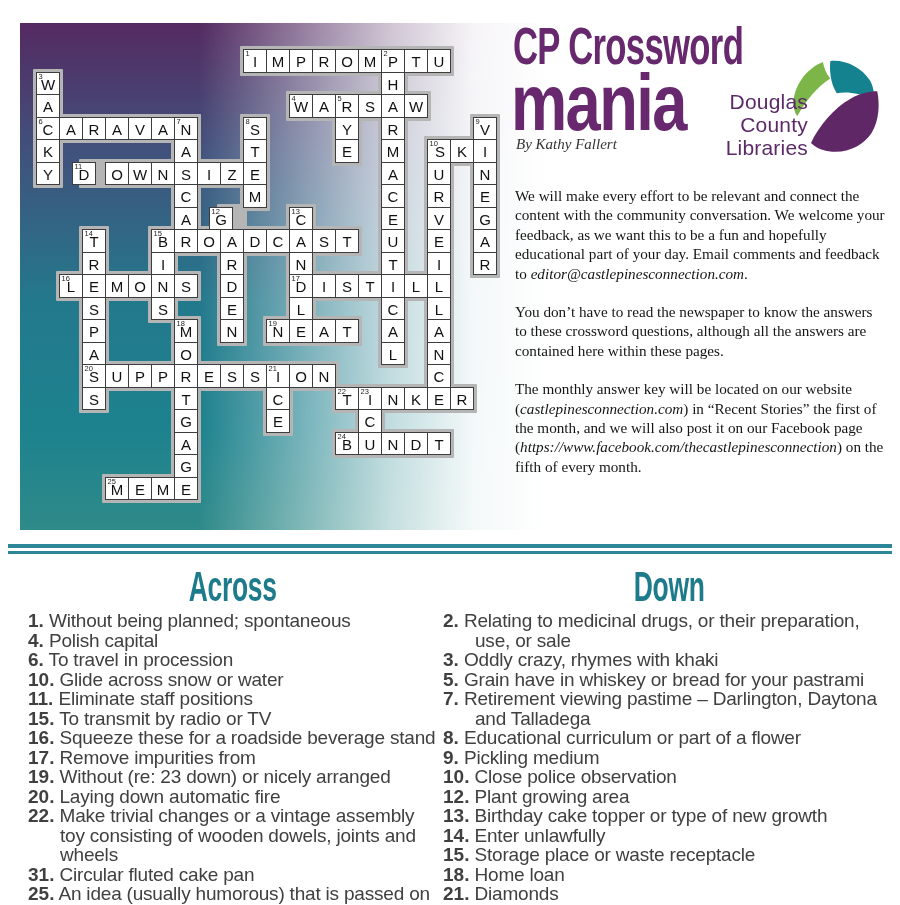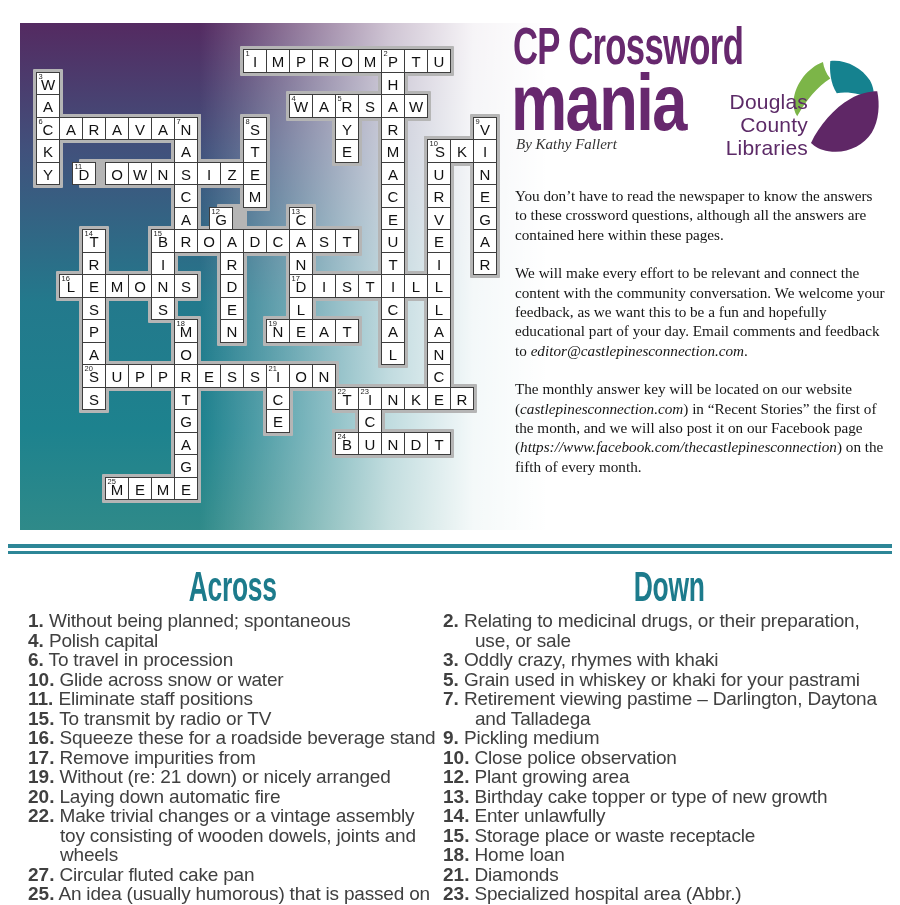--- a/index.html
+++ b/index.html
@@ -568,52 +568,53 @@
     <div>Libraries</div>
   </div>
 
   <svg id="logo" viewBox="0 0 100 100">
     <path fill="#7cb548" d="M38,1 C22,7 8,24 6,43 C5.5,50 7,56 10,60 C20,42 32,28 46,19 C41,13 39,7 38,1 Z"></path>
     <path fill="#15828f" d="M46,0 C62,-2 80,7 89,21 C93,28 94,36 93,42 C79,35 64,33 53,35 C46,24 45,10 46,0 Z"></path>
     <path fill="#5f2766" d="M97,33 C100,47 99,65 91,78 C81,93 63,101 44,98 C36,97 29,93 25,89 C34,70 50,51 68,41 C78,35.5 89,33 97,33 Z"></path>
   </svg>
 
   <div id="intro">
+      <p><span>We will make every effort to be relevant and connect the content with the community conversation.  We welcome your feedback, as we want this to be a fun and hopefully educational part of your day.  Email comments and feedback to </span><span class="it">editor@castlepinesconnection.com</span><span>.</span></p>
       <p><span>You don’t have to read the newspaper to know the answers to these crossword questions, although all the answers are contained here within these pages.</span></p>
-      <p><span>We will make every effort to be relevant and connect the content with the community conversation.  We welcome your feedback, as we want this to be a fun and hopefully educational part of your day.  Email comments and feedback to </span><span class="it">editor@castlepinesconnection.com</span><span>.</span></p>
       <p><span>The monthly answer key will be located on our website (</span><span class="it">castlepinesconnection.com</span><span>) in “Recent Stories” the first of the month, and we will also post it on our Facebook page (</span><span class="it">https://www.facebook.com/thecastlepinesconnection</span><span>) on the fifth of every month.</span></p>
     </div>
 
   <div id="divider"></div>
   <div class="clue-heading" id="across-heading">
     <span>Across</span>
   </div>
   <div class="clue-heading" id="down-heading">
     <span>Down</span>
   </div>
   <div class="clue-list" id="across-list">
       <div class="clue"><b>1.</b><span> Without being planned; spontaneous</span></div>
       <div class="clue"><b>4.</b><span> Polish capital</span></div>
       <div class="clue"><b>6.</b><span> To travel in procession</span></div>
       <div class="clue"><b>10.</b><span> Glide across snow or water</span></div>
       <div class="clue"><b>11.</b><span> Eliminate staff positions</span></div>
       <div class="clue"><b>15.</b><span> To transmit by radio or TV</span></div>
       <div class="clue"><b>16.</b><span> Squeeze these for a roadside beverage stand</span></div>
       <div class="clue"><b>17.</b><span> Remove impurities from</span></div>
-      <div class="clue"><b>19.</b><span> Without (re: 21 down) or nicely arranged</span></div>
+      <div class="clue"><b>19.</b><span> Without (re: 23 down) or nicely arranged</span></div>
       <div class="clue"><b>20.</b><span> Laying down automatic fire</span></div>
       <div class="clue"><b>22.</b><span> Make trivial changes or a vintage assembly toy consisting of wooden dowels, joints and wheels</span></div>
-      <div class="clue"><b>27.</b><span> Circular fluted cake pan</span></div>
+      <div class="clue"><b>31.</b><span> Circular fluted cake pan</span></div>
       <div class="clue"><b>25.</b><span> An idea (usually humorous) that is passed on through social media</span></div>
     </div>
   <div class="clue-list" id="down-list">
       <div class="clue"><b>2.</b><span> Relating to medicinal drugs, or their preparation, use, or sale</span></div>
       <div class="clue"><b>3.</b><span> Oddly crazy, rhymes with khaki</span></div>
-      <div class="clue"><b>5.</b><span> Grain used in whiskey or khaki for your pastrami</span></div>
+      <div class="clue"><b>5.</b><span> Grain have in whiskey or bread for your pastrami</span></div>
       <div class="clue"><b>7.</b><span> Retirement viewing pastime – Darlington, Daytona and Talladega</span></div>
+      <div class="clue"><b>8.</b><span> Educational curriculum or part of a flower</span></div>
       <div class="clue"><b>9.</b><span> Pickling medium</span></div>
       <div class="clue"><b>10.</b><span> Close police observation</span></div>
       <div class="clue"><b>12.</b><span> Plant growing area</span></div>
       <div class="clue"><b>13.</b><span> Birthday cake topper or type of new growth</span></div>
       <div class="clue"><b>14.</b><span> Enter unlawfully</span></div>
       <div class="clue"><b>15.</b><span> Storage place or waste receptacle</span></div>
       <div class="clue"><b>18.</b><span> Home loan</span></div>
       <div class="clue"><b>21.</b><span> Diamonds</span></div>
       <div class="clue"><b>23.</b><span> Specialized hospital area (Abbr.)</span></div>
     </div>

